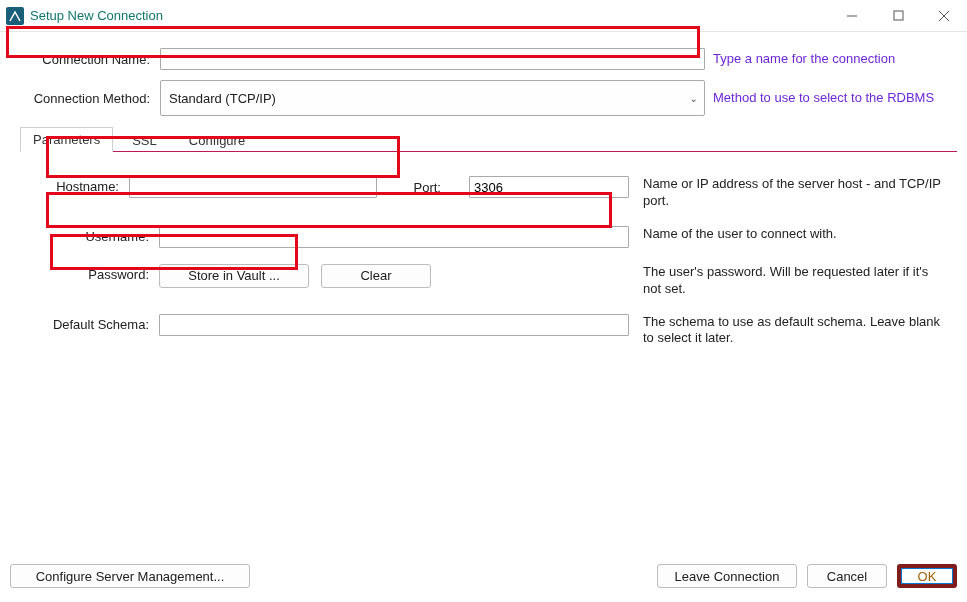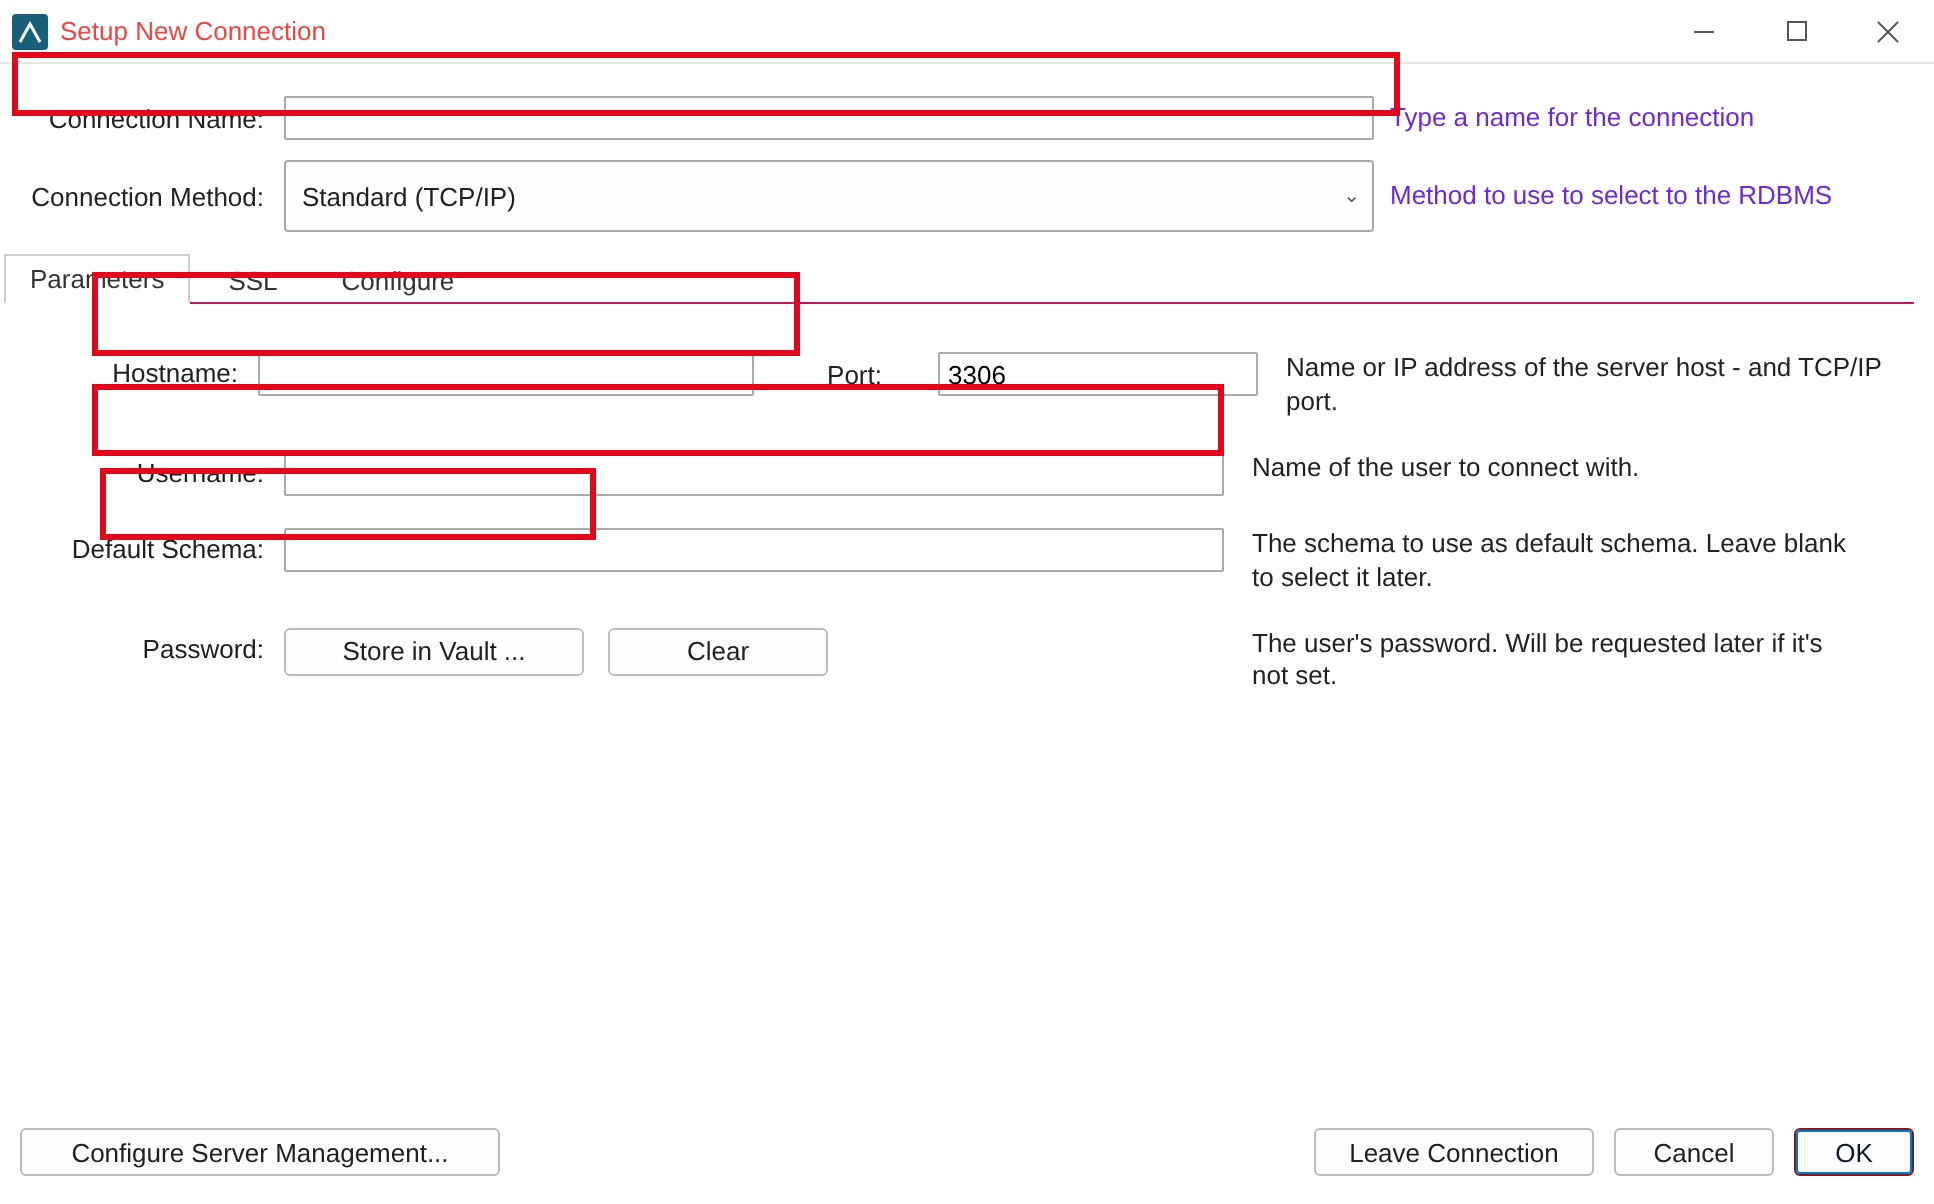--- a/index.html
+++ b/index.html
@@ -26,38 +26,38 @@
     background: #1a5f7a;
     display: inline-flex;
     align-items: center;
     justify-content: center;
     color: #fff;
     font-size: 11px;
     margin-right: 6px;
     border-radius: 2px;
   }
   .titlebar .title-text {
-    color: #ef4444;
+    color: #0f766e;
     font-size: 13px;
   }
   .titlebar .win-controls {
     margin-left: auto;
     display: flex;
   }
   .titlebar .win-btn {
     width: 46px; height: 32px;
     display: flex;
     align-items: center;
     justify-content: center;
     color: #555;
   }
   .titlebar .win-btn svg { stroke: #555; }
   
   .content {
-    padding: 16px 10px 0 2px;
+    padding: 16px 10px 0 20px;
   }
   .row {
     display: flex;
     align-items: center;
     margin-bottom: 10px;
   }
   .label-col {
     width: 140px;
     text-align: right;
     padding-right: 10px;
@@ -150,23 +150,23 @@
     border: 1px solid #bcbcbc;
     border-radius: 3px;
     background: #fdfdfd;
     font-size: 13px;
     display: inline-flex;
     align-items: center;
     justify-content: center;
     padding: 0 12px;
   }
   .btn.default {
-    border: 1px solid #7f1d1d;
+    border: 4px solid #7f1d1d;
     box-shadow: 0 0 0 1px #0078d4 inset;
-    color: #0f172a;
+    color: #a16207;
   }
   
   .hl {
     position: absolute;
     border: 3px solid #e4061b;
     pointer-events: none;
     z-index: 50;
   }
   
   .footer {
@@ -248,34 +248,34 @@
 
       <div class="form-row">
         <div class="form-label">Username:</div>
         <div style="flex:0 0 470px;">
           <input class="input-text" style="width: 100%;" type="text" value="">
         </div>
         <div class="help-col">Name of the user to connect with.</div>
       </div>
 
       <div class="form-row">
-        <div class="form-label">Default Schema:</div>
-        <div style="flex:0 0 470px;">
-          <input class="input-text" style="width: 100%;" type="text" value="">
-        </div>
-        <div class="help-col">The schema to use as default schema. Leave blank to select it later.</div>
-      </div>
-
-      <div class="form-row">
         <div class="form-label">Password:</div>
         <div style="flex:0 0 470px; display:flex; gap:12px;">
           <div class="btn" style="min-width:150px;">Store in Vault ...</div>
           <div class="btn" style="min-width:110px;">Clear</div>
         </div>
         <div class="help-col">The user's password. Will be requested later if it's not set.</div>
+      </div>
+
+      <div class="form-row">
+        <div class="form-label">Default Schema:</div>
+        <div style="flex:0 0 470px;">
+          <input class="input-text" style="width: 100%;" type="text" value="">
+        </div>
+        <div class="help-col">The schema to use as default schema. Leave blank to select it later.</div>
       </div>
 
     </div>
   </div>
 
   <div class="hl" style="left:6px; top:-6px; width:694px; height:32px;"></div>
   <div class="hl" style="left:46px; top:104px; width:354px; height:42px;"></div>
   <div class="hl" style="left:46px; top:160px; width:566px; height:36px;"></div>
   <div class="hl" style="left:50px; top:202px; width:248px; height:36px;"></div>
 

